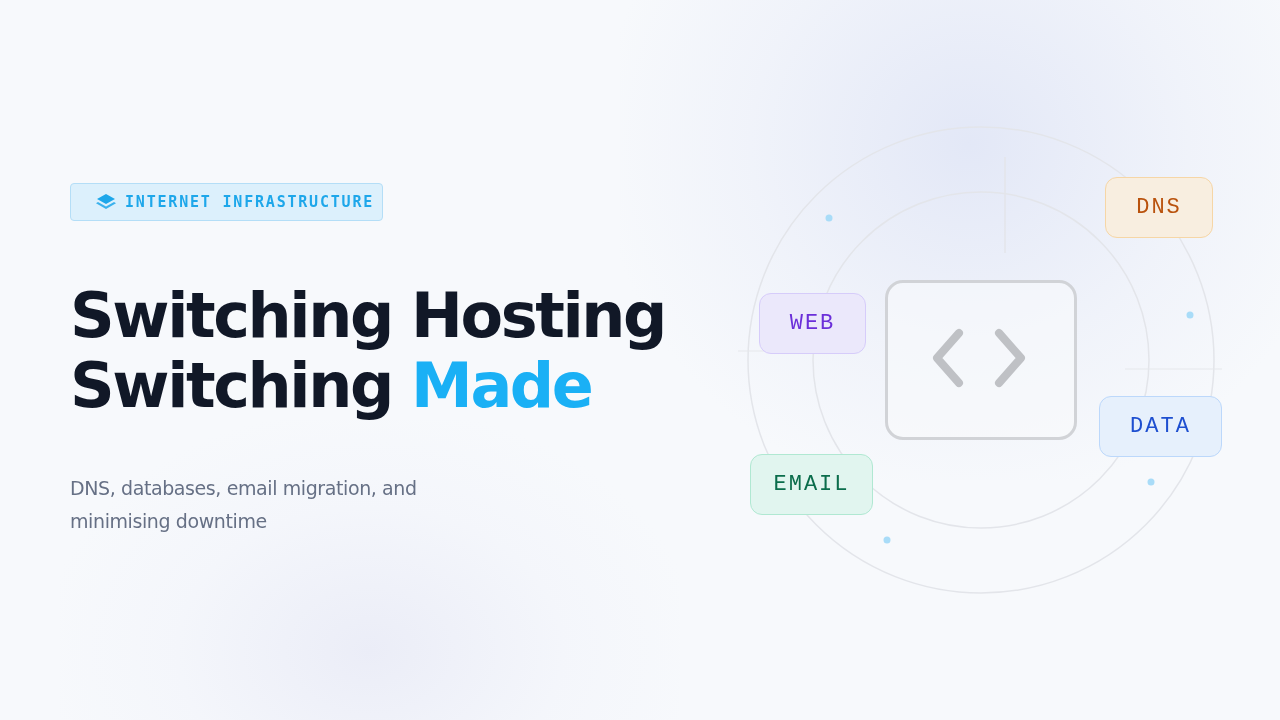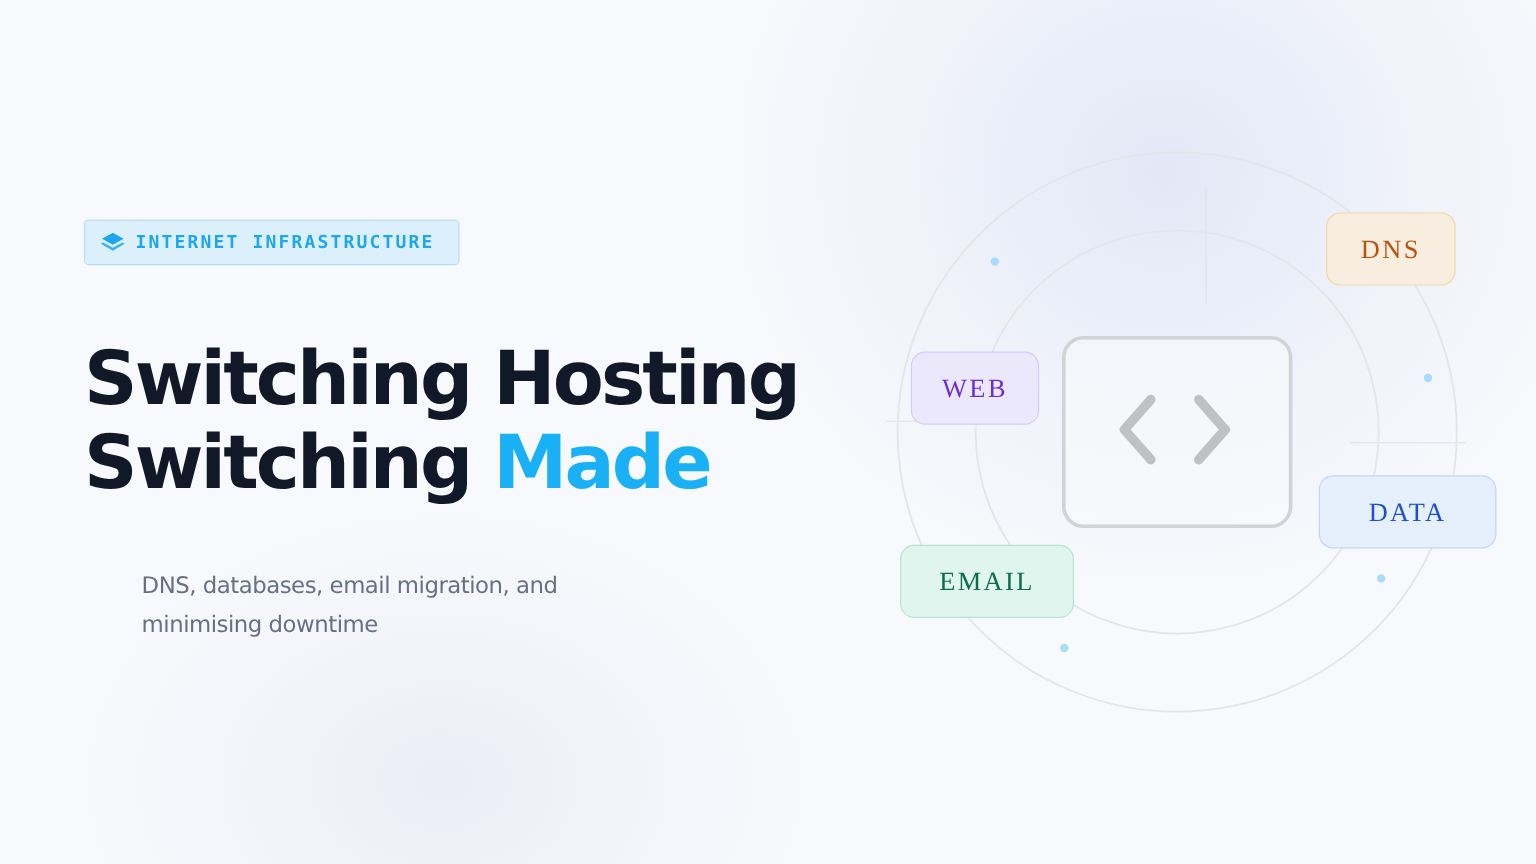--- a/index.html
+++ b/index.html
@@ -15,54 +15,54 @@
     pointer-events:none;
   }
   .glow-bl {
     position:absolute; left:60px; top:420px; width:620px; height:420px;
     background:radial-gradient(ellipse at 50% 55%, rgba(232,234,246,0.8) 0%, rgba(240,242,250,0.4) 45%, rgba(247,249,252,0) 75%);
     pointer-events:none;
   }
   .badge {
     position:absolute; left:70px; top:183px; width:313px; height:38px;
     background:#dcf0fc; border:1px solid #b4def7; border-radius:4px;
-    display:flex; align-items:center; padding-left:12px; gap:8px;
+    display:flex; align-items:center; padding-left:24px; gap:8px;
   }
   .badge svg { width:22px; height:18px; }
   .badge-label {
     font-family:"DejaVu Sans Mono", monospace; font-weight:bold;
     font-size:15px; letter-spacing:1.8px; color:#1ea7ea;
   }
   .title {
     position:absolute; left:70px; top:244px; width:600px;
     font-family:"DejaVu Sans", sans-serif; font-weight:bold;
     font-size:62px; line-height:70px; letter-spacing:-2.4px; color:#111827;margin-top:37px;
   }
   .title .accent { color:#1ab0f5; }
   .subtitle {
     position:absolute; left:70px; top:472px; width:420px;
     font-family:"DejaVu Sans", sans-serif; font-size:19px; line-height:33px;
-    color:#667085; letter-spacing:-0.4px;margin-left:48px;
+    color:#667085; letter-spacing:-0.4px;
   }
   .diagram { position:absolute; left:0; top:0; width:1280px; height:720px; }
   .code-box {
     position:absolute; left:885px; top:280px; width:192px; height:160px;
     border:3px solid #d1d3d7; border-radius:18px; background:rgba(248,250,252,0.6);
     display:flex; align-items:center; justify-content:center;
   }
   .code-box svg { width:100px; height:70px; margin-top:-4px; }
   .chip {
     position:absolute; height:61px; border-radius:12px;
     display:flex; align-items:center; justify-content:center;
-    font-family:Liberation Serif, serif; font-size:22px; letter-spacing:2px;
+    font-family:Liberation Mono, monospace; font-size:22px; letter-spacing:2px;
   }
   .chip-dns  { left:1105px; top:177px; width:108px; background:#f8eee0; border:1.5px solid #f6d6a6; color:#b9520d; }
   .chip-web  { left:759px;  top:293px; width:107px; background:#ebe8fb; border:1.5px solid #d6ccfa; color:#6b2fd9; }
-  .chip-data { left:1099px; top:396px; width:148px; background:#e6f0fc; border:1.5px solid #bcd8fb; color:#1e4fd0; }
-  .chip-email{ left:750px;  top:454px; width:145px; background:#e1f5ef; border:1.5px solid #b0e8d2; color:#0b6d4c; }
+  .chip-data { left:1099px; top:396px; width:123px; background:#e6f0fc; border:1.5px solid #bcd8fb; color:#1e4fd0; }
+  .chip-email{ left:750px;  top:454px; width:123px; background:#e1f5ef; border:1.5px solid #b0e8d2; color:#0b6d4c; }
 </style>
 </head>
 <body>
 
 <div class="glow-tr"></div>
 <div class="glow-bl"></div>
 
 <div class="badge">
   <svg viewBox="0 0 22 18">
     <path d="M11 1 L20 6 L11 11 L2 6 Z" fill="#1ea7ea"></path>

